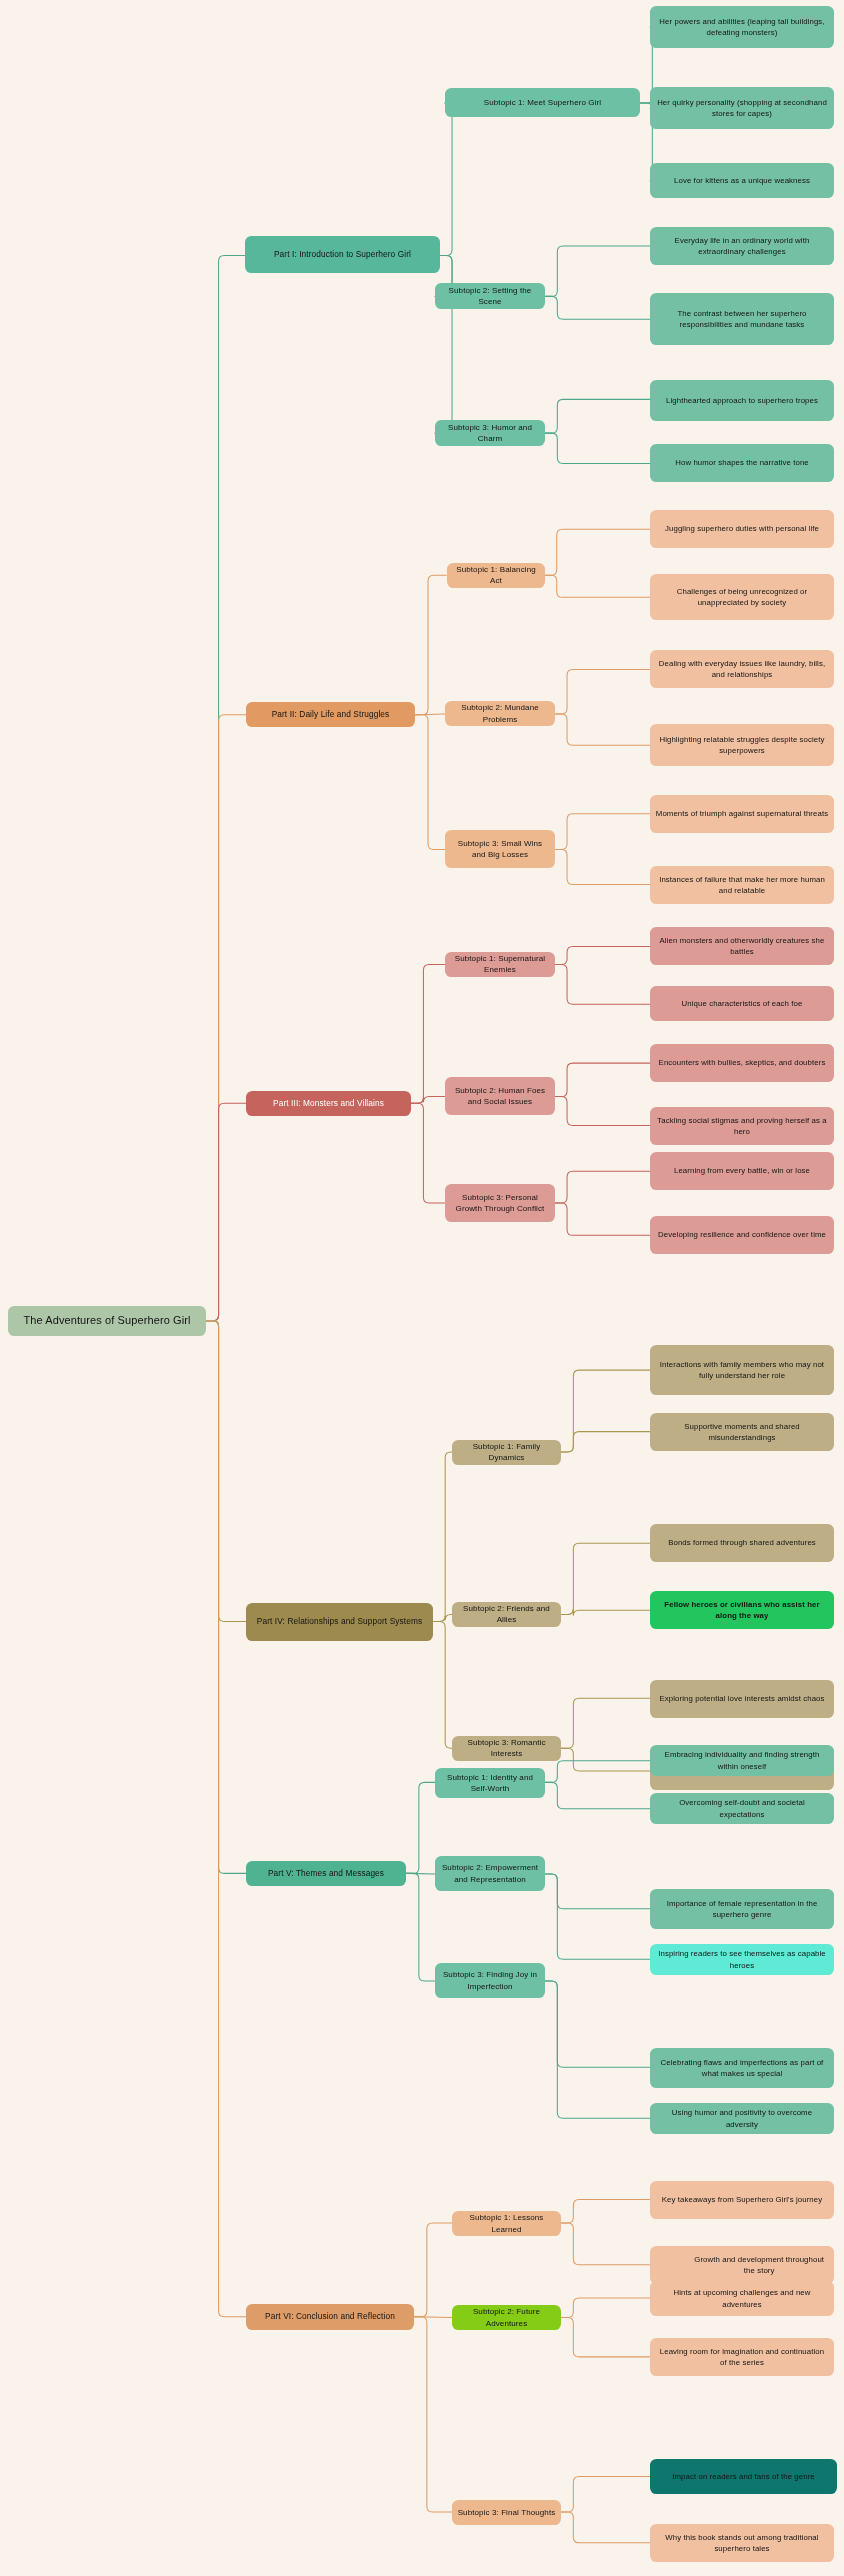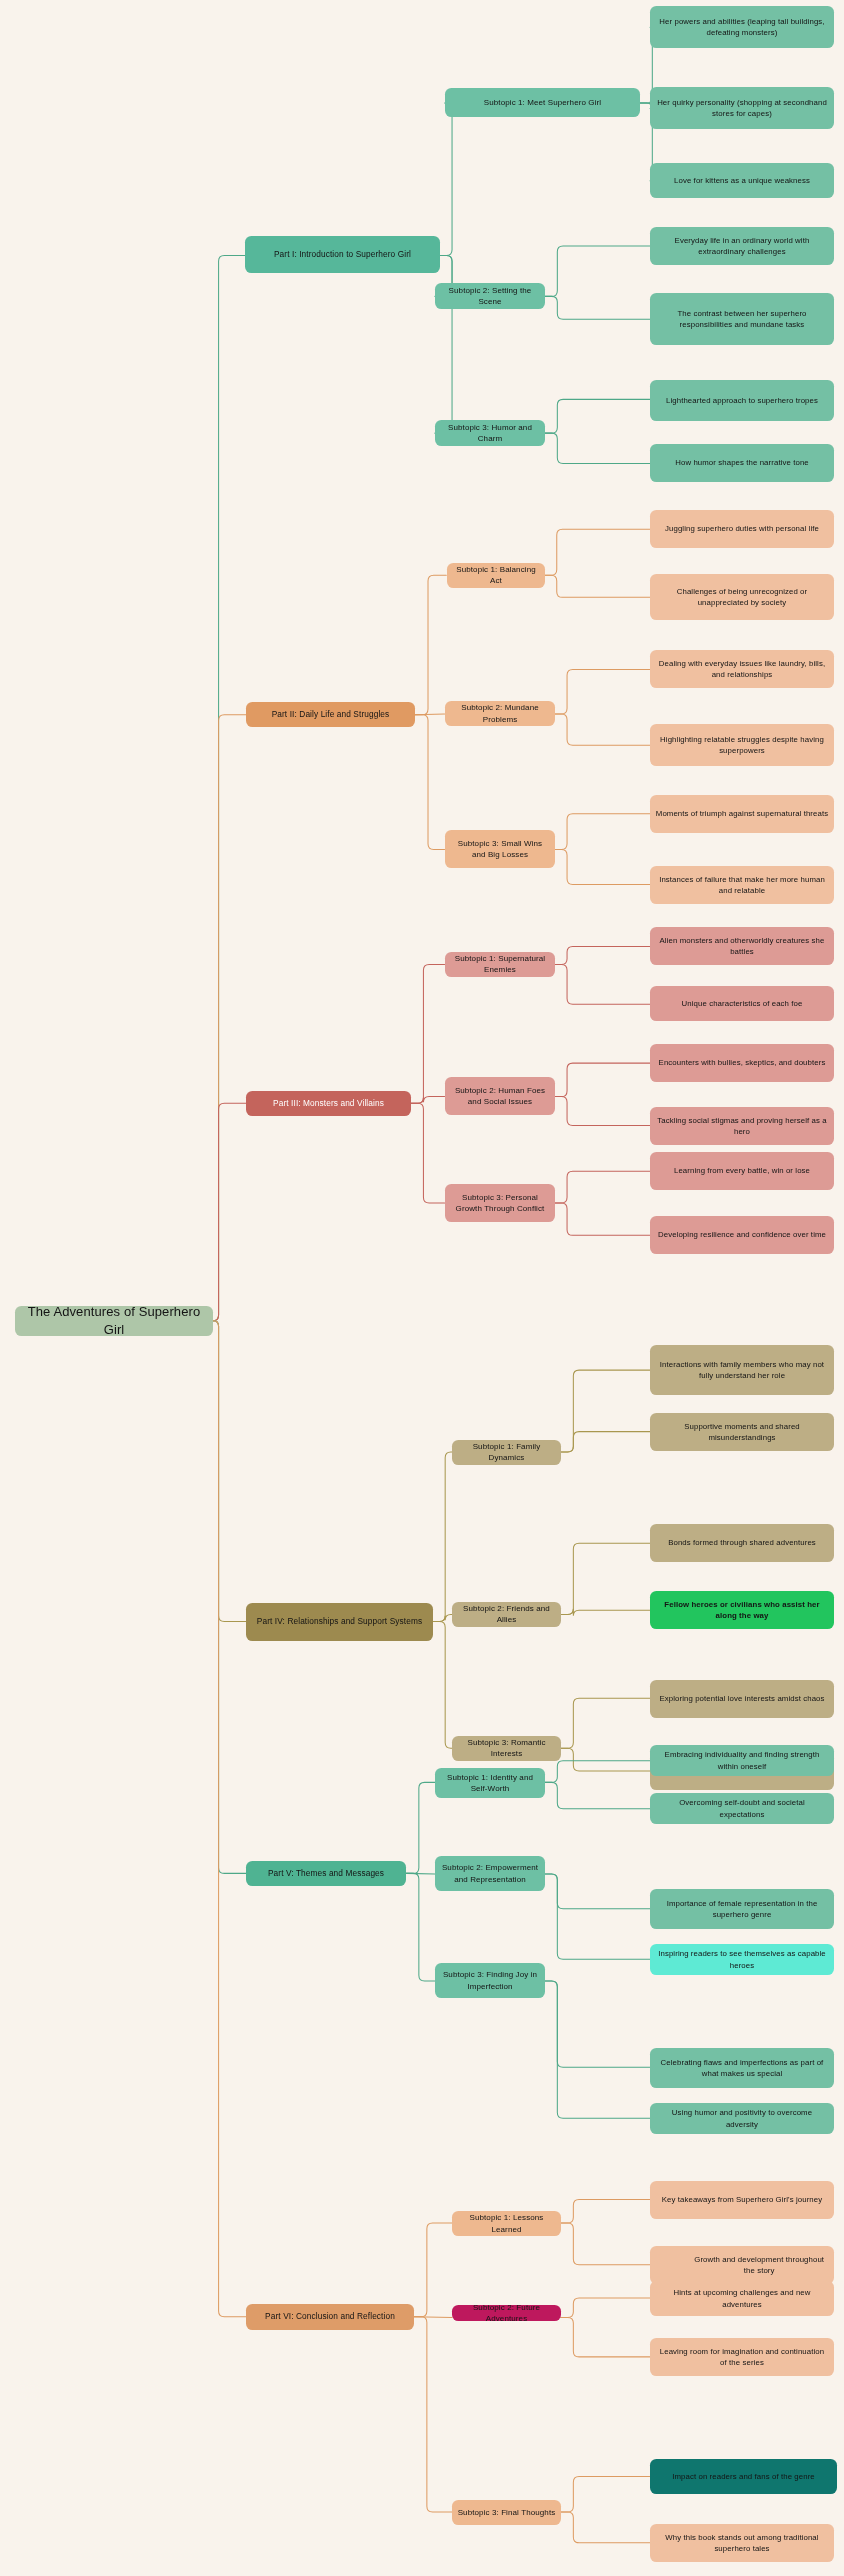--- a/index.html
+++ b/index.html
@@ -35,22 +35,21 @@
     display: flex;
     align-items: center;
     justify-content: center;
     text-align: center;
     color: #141414;
     line-height: 1.42;
     padding: 3.4px 5.7px;
     letter-spacing: 0.1px;
   }
   .node-root {
-    font-size: 13px;
-    margin-left: 7px;
+    font-size: 11px;
   }
   .node-part {
     font-size: 8.3px;
   }
   .node-sub {
     font-size: 8px;
   }
   .node-leaf {
     font-size: 7.8px;
   }
@@ -171,21 +170,21 @@
       <div class="node node-leaf" style="left: 650px; top: 574px; width: 184px; height: 46px; background: rgb(240, 192, 160);">
         <span>Challenges of being unrecognized or unappreciated by society</span>
       </div>
       <div class="node node-sub" style="left: 445px; top: 701px; width: 110px; height: 25px; background: rgb(238, 184, 143); color: rgb(20, 20, 20);">
         <span>Subtopic 2: Mundane Problems</span>
       </div>
       <div class="node node-leaf" style="left: 650px; top: 650px; width: 184px; height: 38px; background: rgb(240, 192, 160);">
         <span>Dealing with everyday issues like laundry, bills, and relationships</span>
       </div>
       <div class="node node-leaf" style="left: 650px; top: 724px; width: 184px; height: 42px; background: rgb(240, 192, 160);">
-        <span>Highlighting relatable struggles despite having superpowers</span>
+        <span>Highlighting relatable struggles despite society superpowers</span>
       </div>
       <div class="node node-sub" style="left: 445px; top: 830px; width: 110px; height: 38px; background: rgb(238, 184, 143); color: rgb(20, 20, 20);">
         <span>Subtopic 3: Small Wins and Big Losses</span>
       </div>
       <div class="node node-leaf" style="left: 650px; top: 795px; width: 184px; height: 38px; background: rgb(240, 192, 160);">
         <span>Moments of triumph against supernatural threats</span>
       </div>
       <div class="node node-leaf" style="left: 650px; top: 866px; width: 184px; height: 38px; background: rgb(240, 192, 160);">
         <span>Instances of failure that make her more human and relatable</span>
       </div>
@@ -284,21 +283,21 @@
       </div>
       <div class="node node-sub" style="left: 452px; top: 2211px; width: 109px; height: 25px; background: rgb(238, 184, 143); color: rgb(20, 20, 20);">
         <span>Subtopic 1: Lessons Learned</span>
       </div>
       <div class="node node-leaf" style="left: 650px; top: 2181px; width: 184px; height: 38px; background: rgb(240, 192, 160);">
         <span>Key takeaways from Superhero Girl's journey</span>
       </div>
       <div class="node node-leaf" style="left: 650px; top: 2246px; width: 184px; height: 38px; background: rgb(240, 192, 160); padding-left: 40px;">
         <span>Growth and development throughout the story</span>
       </div>
-      <div class="node node-sub" style="left: 452px; top: 2305px; width: 109px; height: 16px; background: #be185d; color: rgb(20, 20, 20);">
+      <div class="node node-sub" style="left: 452px; top: 2305px; width: 109px; height: 25px; background: #84cc16; color: rgb(20, 20, 20);">
         <span>Subtopic 2: Future Adventures</span>
       </div>
       <div class="node node-leaf" style="left: 650px; top: 2281px; width: 184px; height: 35px; background: rgb(240, 192, 160);">
         <span>Hints at upcoming challenges and new adventures</span>
       </div>
       <div class="node node-leaf" style="left: 650px; top: 2338px; width: 184px; height: 38px; background: rgb(240, 192, 160);">
         <span>Leaving room for imagination and continuation of the series</span>
       </div>
       <div class="node node-sub" style="left: 452px; top: 2500px; width: 109px; height: 25px; background: rgb(238, 184, 143); color: rgb(20, 20, 20);">
         <span>Subtopic 3: Final Thoughts</span>

